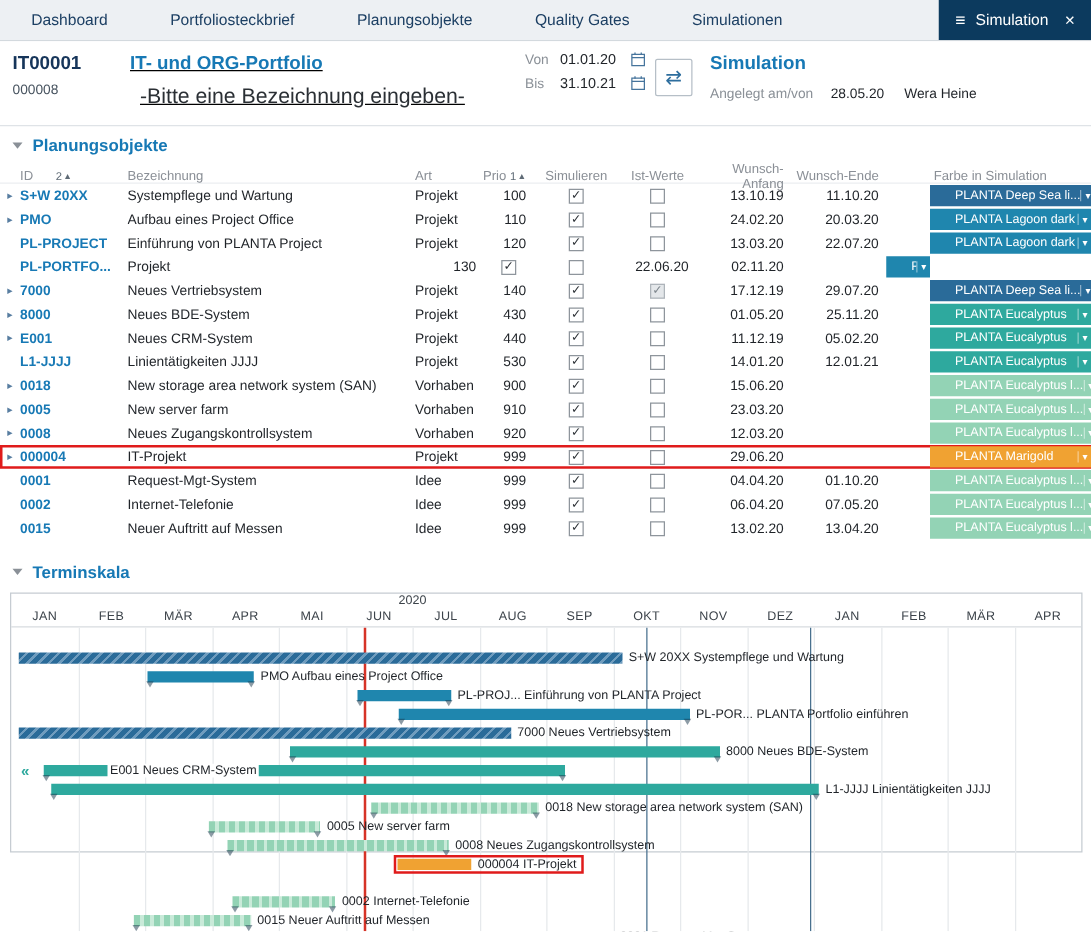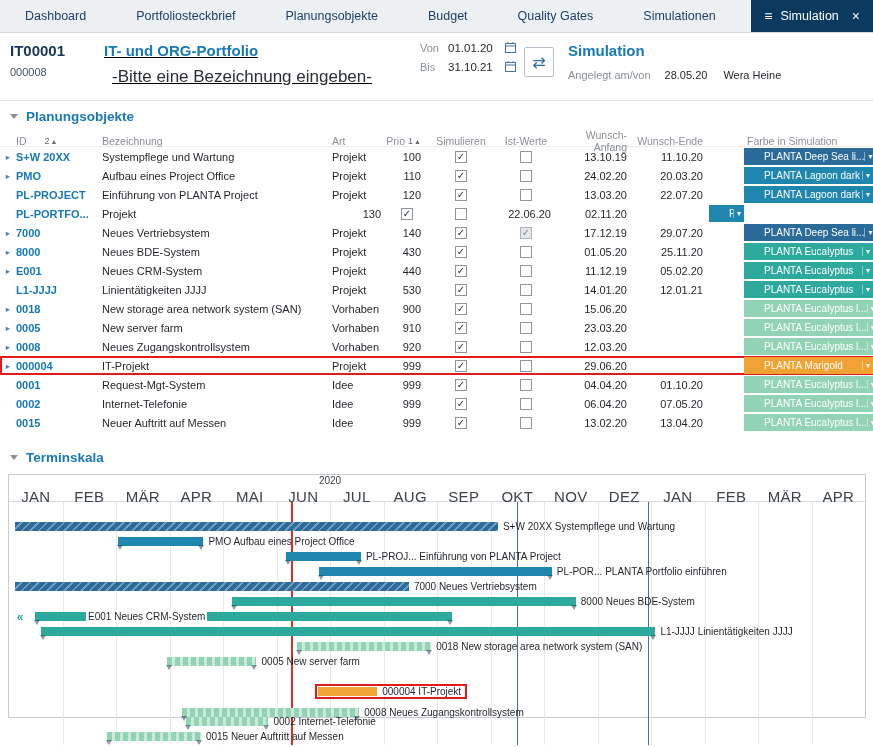--- a/index.html
+++ b/index.html
@@ -65,27 +65,27 @@
   .checkbox { width: 12px; height: 12px; border: 1px solid #8e959c; background: #fff;
     display: flex; align-items: center; justify-content: center; font-size: 10px;
     line-height: 1; color: #2a2f34; cursor: pointer; }
   .checkbox.disabled { background: #e4e7ea; border-color: #aeb4ba; color: #7d858c; }
   .color-select { height: 17px; width: 100%; display: flex; align-items: center;
     color: #fff; font-size: 10px; padding-left: 20px; cursor: pointer; }
   .color-label { flex: 1; white-space: nowrap; overflow: hidden; }
   .dd { padding: 0 3px; border-left: 1px solid rgba(255,255,255,.45); font-size: 8px; }
 
   
-  .gantt { margin: 4px 7px 0 8px; width: 858px; height: 244px;
+  .gantt { margin: 4px 7px 0 8px; width: 858px; height: 208px;
     border: 1px solid #c6ccd2; background: #fff; position: relative; }
   .gantt-year { position: relative; height: 13px; }
   .gyear { position: absolute; left: 37.5%; transform: translateX(-50%);
     font-size: 10px; color: #3c434a; }
   .gantt-months { display: flex; height: 14px; border-bottom: 1px solid #d7dbdf; }
-  .gmonth { flex: 1 1 0; text-align: center; font-size: 15px; color: #3c434a; letter-spacing: .3px; }
+  .gmonth { flex: 1 1 0; text-align: center; font-size: 10px; color: #3c434a; letter-spacing: .3px; }
   .gantt-body { position: relative; height: 243px; overflow: hidden; }
   .gridline { position: absolute; top: 0; bottom: 0; width: 1px; background: #e6e9ec; z-index: 0; }
   .marker-line { position: absolute; top: 0; bottom: 0; width: 1px; z-index: 1; }
   .today-line { position: absolute; top: 0; bottom: 0; width: 1.5px; z-index: 1; }
   .grow { position: absolute; left: 0; right: 0; height: 14px; }
   .gbar { position: absolute; top: 2px; height: 9px; z-index: 2; cursor: pointer; }
   .glabel { position: absolute; top: 1px; font-size: 10px; color: #1f2328; white-space: nowrap; z-index: 3; }
   .glabel.chip { background: #fff; padding: 0 2px; }
   .cont { position: absolute; left: .9%; top: 0; font-size: 12px; font-weight: bold; z-index: 2; }
   .mk { position: absolute; bottom: -4px; width: 0; height: 0;
@@ -94,21 +94,20 @@
   .mk-l { left: -1px; } .mk-r { right: -1px; }
   .hbox { position: absolute; top: -1px; height: 15px; border: 2px solid; z-index: 4; }
 </style>
 </head>
 <body>
 
 <div class="nav">
   <span class="nav-tab">Dashboard</span>
   <span class="nav-tab">Portfoliosteckbrief</span>
   <span class="nav-tab">Planungsobjekte</span>
-  <span class="nav-tab">Budget</span>
   <span class="nav-tab">Quality Gates</span>
   <span class="nav-tab">Simulationen</span>
   <span class="active-tab">
     <span class="menu-icon">≡</span>
     <span>Simulation</span>
     <span class="close-icon">×</span>
   </span>
 </div>
 
 <div class="page-header">
@@ -622,21 +621,21 @@
         </div>
         <span class="glabel" style="left: 49.9%;">0018 New storage area network system (SAN)</span>
       </div>
       <div class="grow" style="top: 153px;">
         <div class="gbar" style="left: 18.4%; width: 10.5%; background: repeating-linear-gradient(90deg, rgb(147, 211, 181) 0px, rgb(147, 211, 181) 5px, rgb(201, 234, 217) 5px, rgb(201, 234, 217) 8px);">
           <i class="mk mk-l"></i>
           <i class="mk mk-r"></i>
         </div>
         <span class="glabel" style="left: 29.5%;">0005 New server farm</span>
       </div>
-      <div class="grow" style="top: 168px; margin-top: 36px;">
+      <div class="grow" style="top: 168px;">
         <div class="gbar" style="left: 20.2%; width: 20.7%; background: repeating-linear-gradient(90deg, rgb(147, 211, 181) 0px, rgb(147, 211, 181) 5px, rgb(201, 234, 217) 5px, rgb(201, 234, 217) 8px);">
           <i class="mk mk-l"></i>
           <i class="mk mk-r"></i>
         </div>
         <span class="glabel" style="left: 41.5%;">0008 Neues Zugangskontrollsystem</span>
       </div>
       <div class="grow" style="top: 183px;">
         <div class="hbox" style="left: 35.8%; width: 17.7%; border-color: rgb(224, 27, 27);"></div>
         <div class="gbar" style="left: 36.1%; width: 6.9%; background: rgb(240, 162, 50);"></div>
         <span class="glabel" style="left: 43.6%;">000004 IT-Projekt</span>

